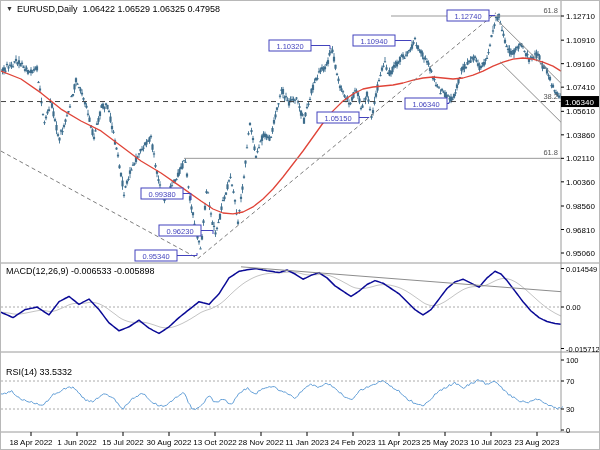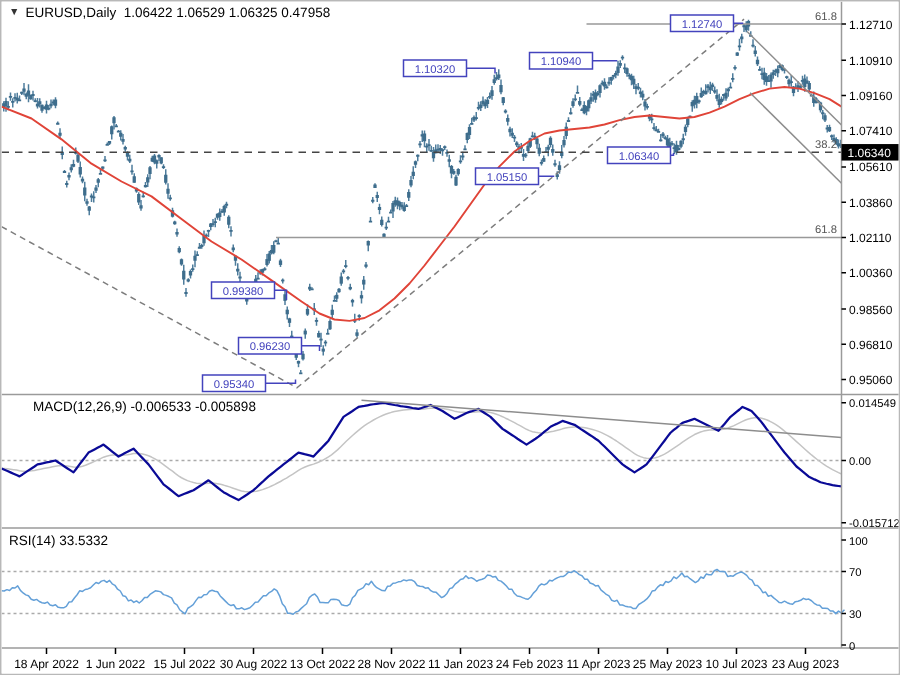--- a/index.html
+++ b/index.html
@@ -5,22 +5,22 @@
   html,body{margin:0;padding:0;background:#fff;}
   #chart-window{
     position:relative;width:600px;height:450px;background:#ffffff;
     font-family:"Liberation Sans",sans-serif;overflow:hidden;
     border:1px solid #b8b8b8;box-sizing:border-box;
   }
   svg{position:absolute;left:0;top:0;font-family:"Liberation Sans",sans-serif;}
   .overlay{position:absolute;color:#000;font-size:9px;white-space:nowrap;line-height:11px;}
   #title-bar{left:5px;top:2px;}
   #title-bar .tri{font-size:7px;color:#333;margin-right:4px;vertical-align:1px;}
-  #macd-label{left:5px;top:265px;margin-left:16px;}
-  #rsi-label{left:5px;top:354px;}
+  #macd-label{left:5px;top:265px;}
+  #rsi-label{left:5px;top:366px;}
 </style>
 </head>
 <body>
 
 <div id="chart-window">
   <svg id="chart-svg" width="600" height="450">
       <rect x="0" y="0" width="600" height="450" fill="#ffffff"></rect>
       <g>
         <g>
           <line x1="1.5" y1="66.44460922974017" x2="1.5" y2="73.32836525481338" stroke="#4e7d9c" stroke-width="1"></line>

